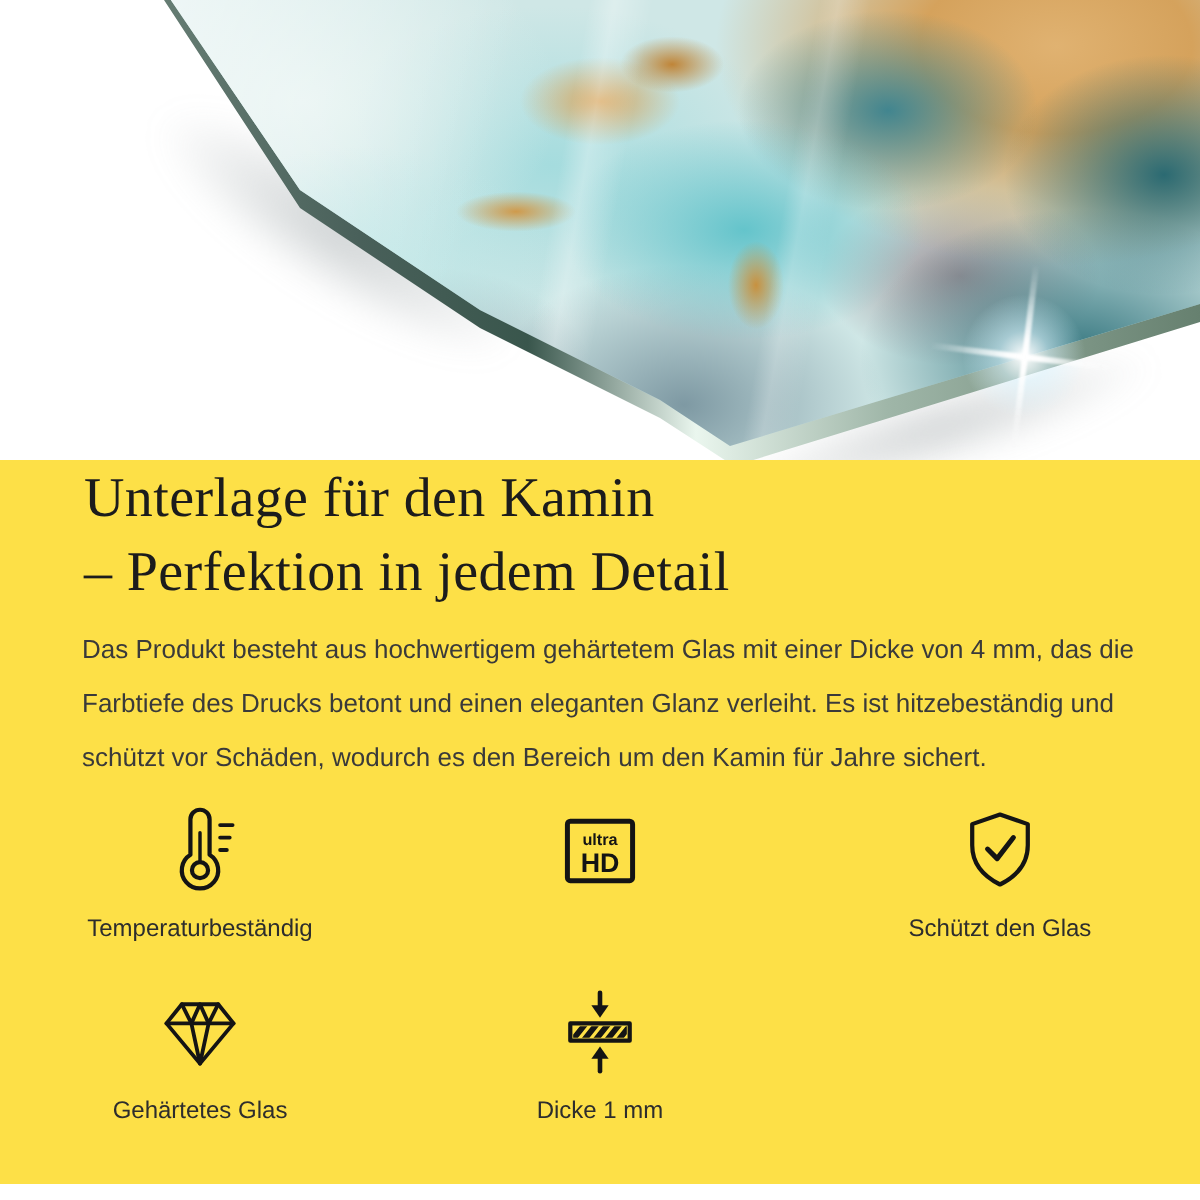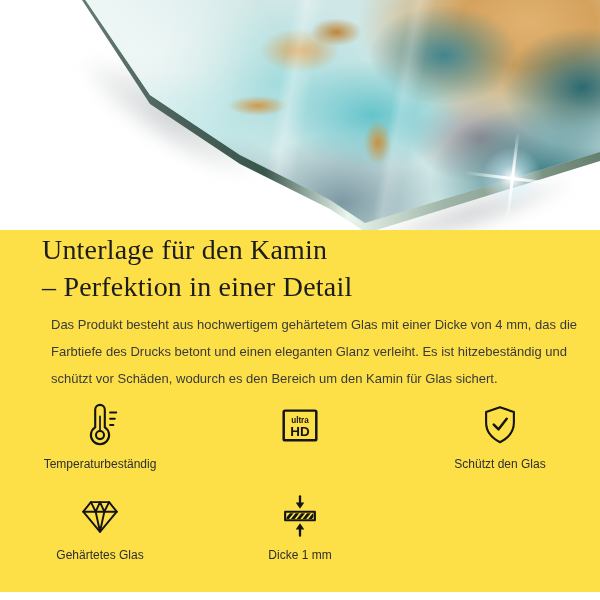--- a/index.html
+++ b/index.html
@@ -57,21 +57,21 @@
     transform: rotate(7deg); filter: blur(0.4px); }
   .sparkle .ray-h { position: absolute; left: -47px; top: -1.25px; width: 94px; height: 2.5px;
     background: linear-gradient(to right, rgba(255,255,255,0), rgba(255,255,255,0.95) 42%, #fff 50%, rgba(255,255,255,0.95) 58%, rgba(255,255,255,0));
     transform: rotate(7deg); filter: blur(0.4px); }
 
   
   .title { position: absolute; left: 42px; top: 231px; font-family: "Liberation Serif", serif;
     font-size: 28px; line-height: 37px; color: #1c1c1c; font-weight: 400; letter-spacing: 0.2px; }
   .title span { display: block; }
 
-  .desc { position: absolute; left: 51px; top: 311px; font-size: 13px; line-height: 27px; color: #3a3a3a; }
+  .desc { position: absolute; left: 41px; top: 311px; font-size: 13px; line-height: 27px; color: #3a3a3a; }
   .desc div { white-space: nowrap; }
 
   
   .features { position: absolute; left: 0; top: 398px; width: 600px;
     display: grid; grid-template-columns: repeat(3, 1fr); row-gap: 18px; }
   .feature { display: flex; flex-direction: column; align-items: center; }
   .icon-box { height: 50px; display: flex; align-items: flex-end; justify-content: center; }
   .feature .label { margin-top: 9px; font-size: 12px; color: #2d2d2d; }
   .icon { stroke: #141414; fill: none; stroke-width: 2.2; stroke-linecap: round; stroke-linejoin: round; }
   .icon .filled { fill: #141414; stroke: none; }
@@ -91,27 +91,27 @@
     </div>
     <div class="sparkle">
       <div class="glow"></div>
         <div class="ray-v"></div>
         <div class="ray-h"></div>
     </div>
   </div>
 
   <h1 class="title">
     <span>Unterlage für den Kamin</span>
-    <span>– Perfektion in einer Detail</span>
+    <span>– Perfektion in jedem Detail</span>
   </h1>
 
   <div class="desc">
     <div>Das Produkt besteht aus hochwertigem gehärtetem Glas mit einer Dicke von 4 mm, das die</div>
     <div>Farbtiefe des Drucks betont und einen eleganten Glanz verleiht. Es ist hitzebeständig und</div>
-    <div>schützt vor Schäden, wodurch es den Bereich um den Kamin für Glas sichert.</div>
+    <div>schützt vor Schäden, wodurch es den Bereich um den Kamin für Jahre sichert.</div>
   </div>
 
   <div class="features">
 
     <div class="feature">
       <div class="icon-box">
         <svg class="icon" width="46" height="46" viewBox="0 0 48 48">
           <path d="M19 8 a5 5 0 0 1 10 0 v18.5 a9.5 9.5 0 1 1 -10 0 Z"></path>
           <circle cx="24" cy="34.5" r="4.2"></circle>
           <path d="M24 15 V30" stroke-width="1.8"></path>

